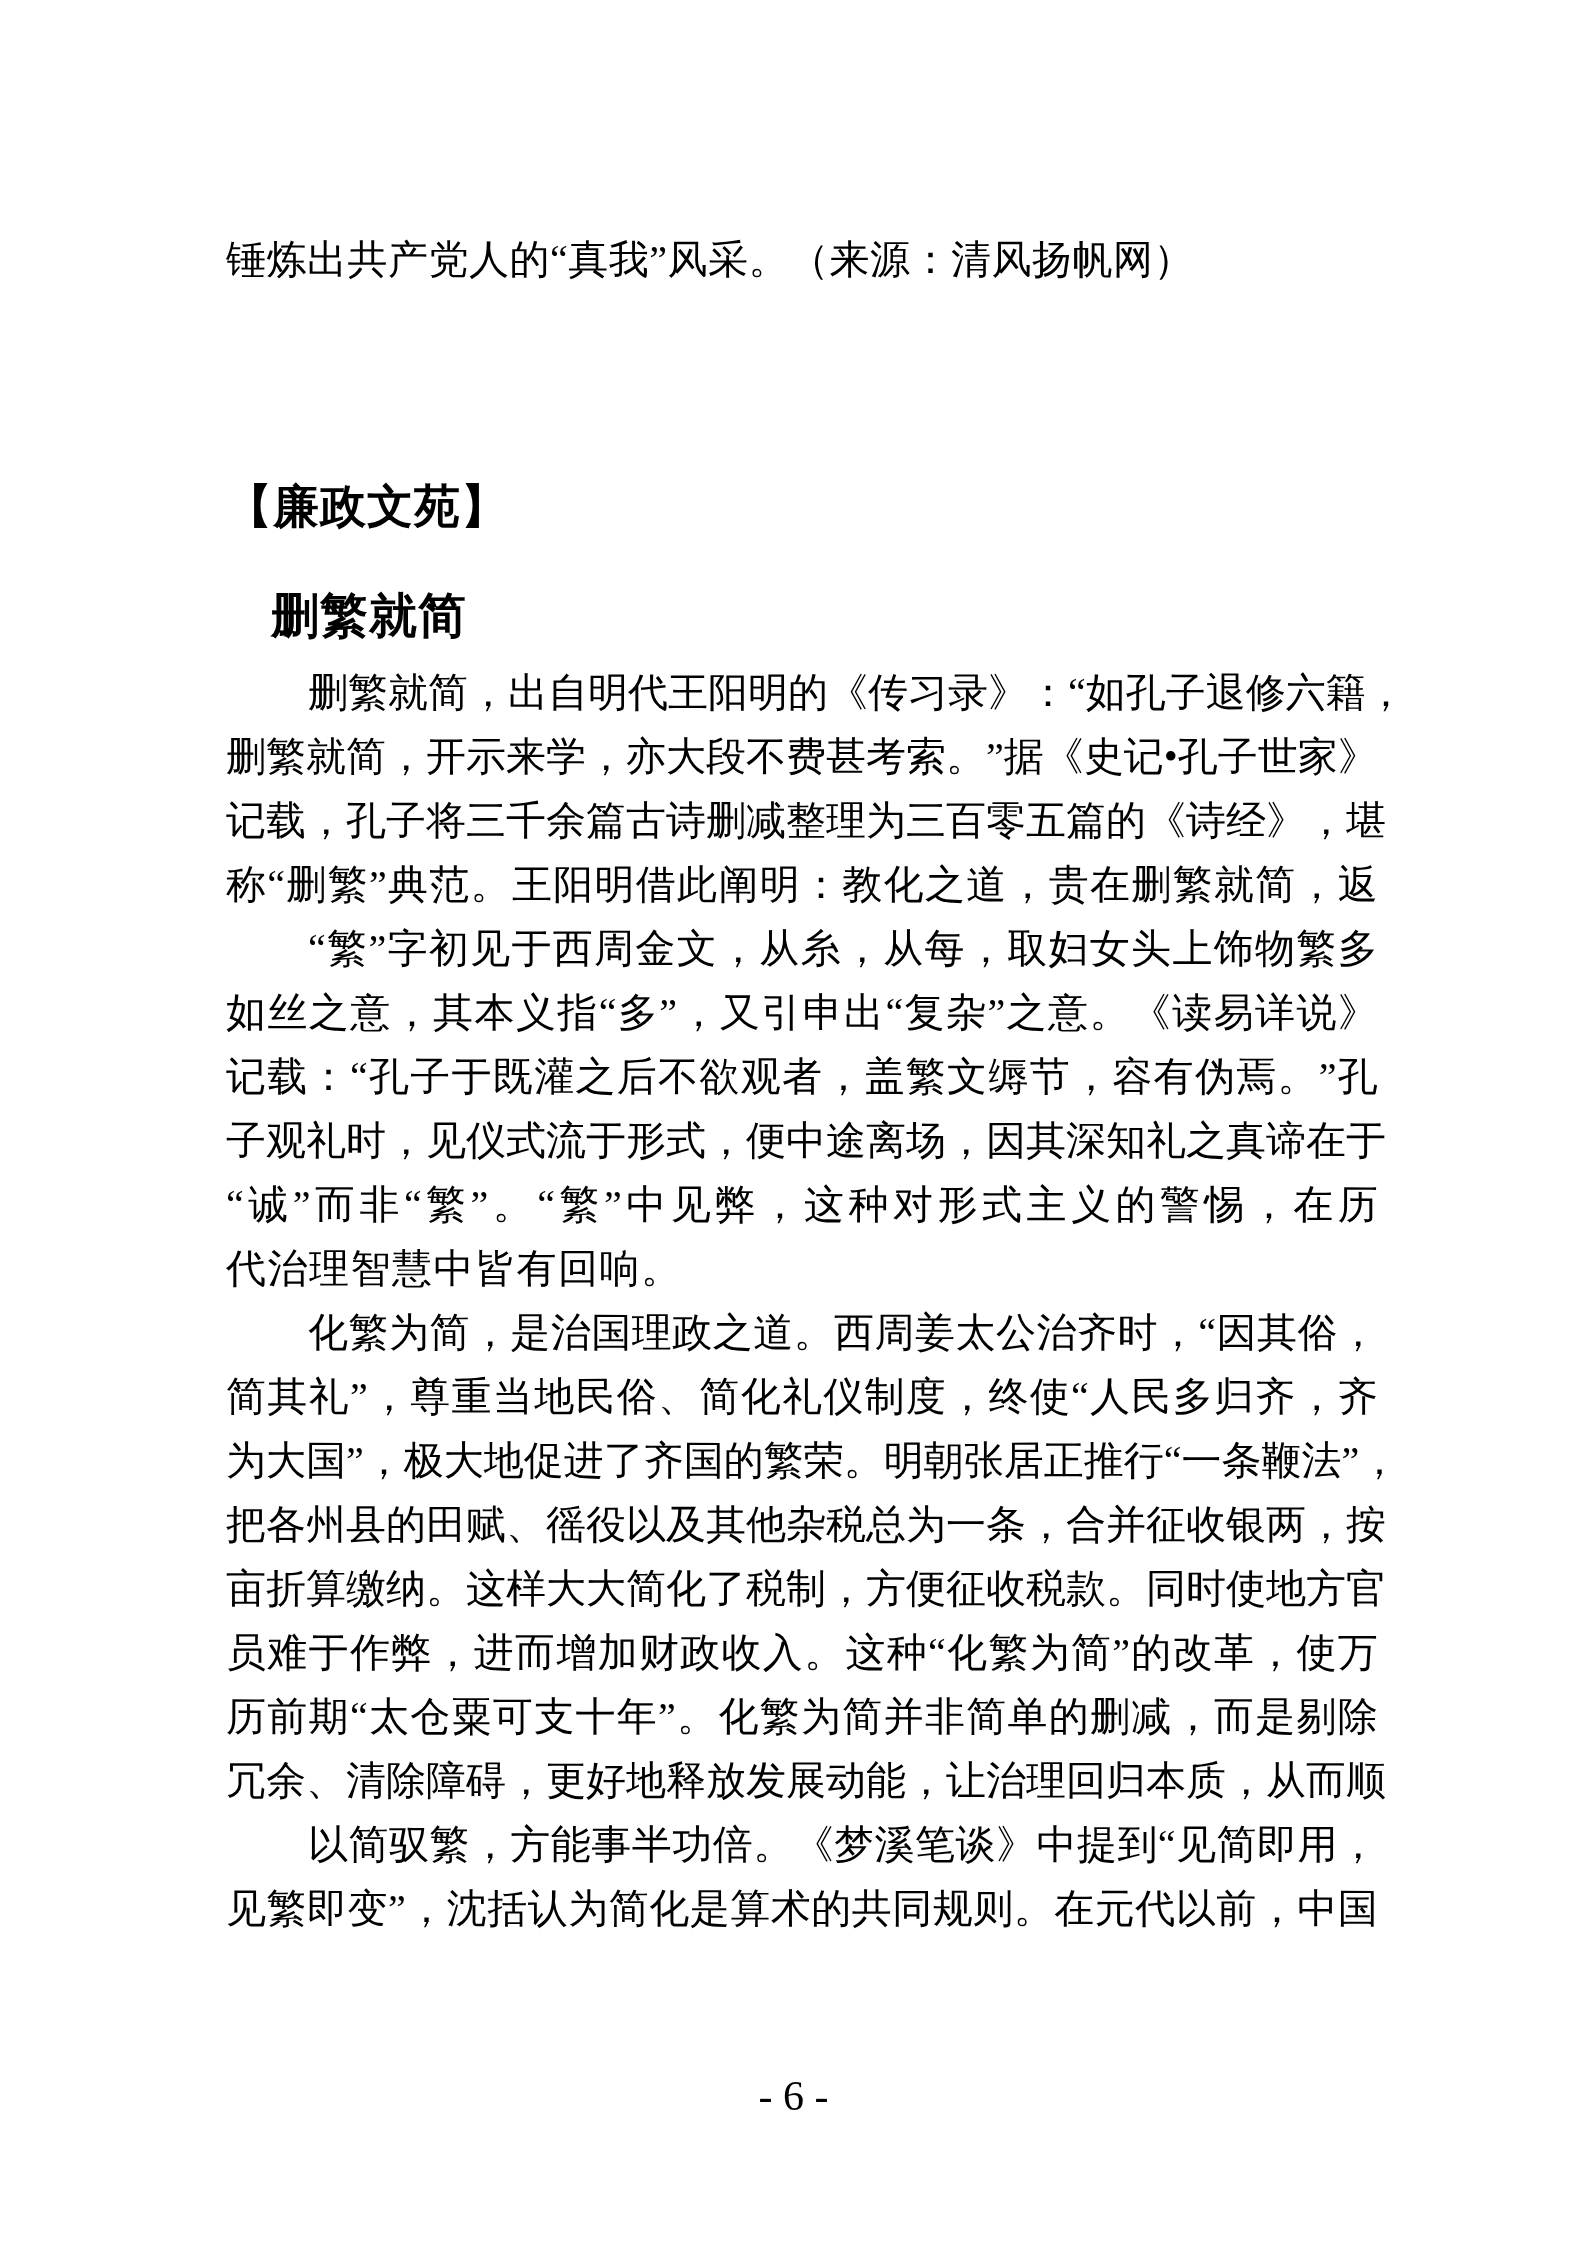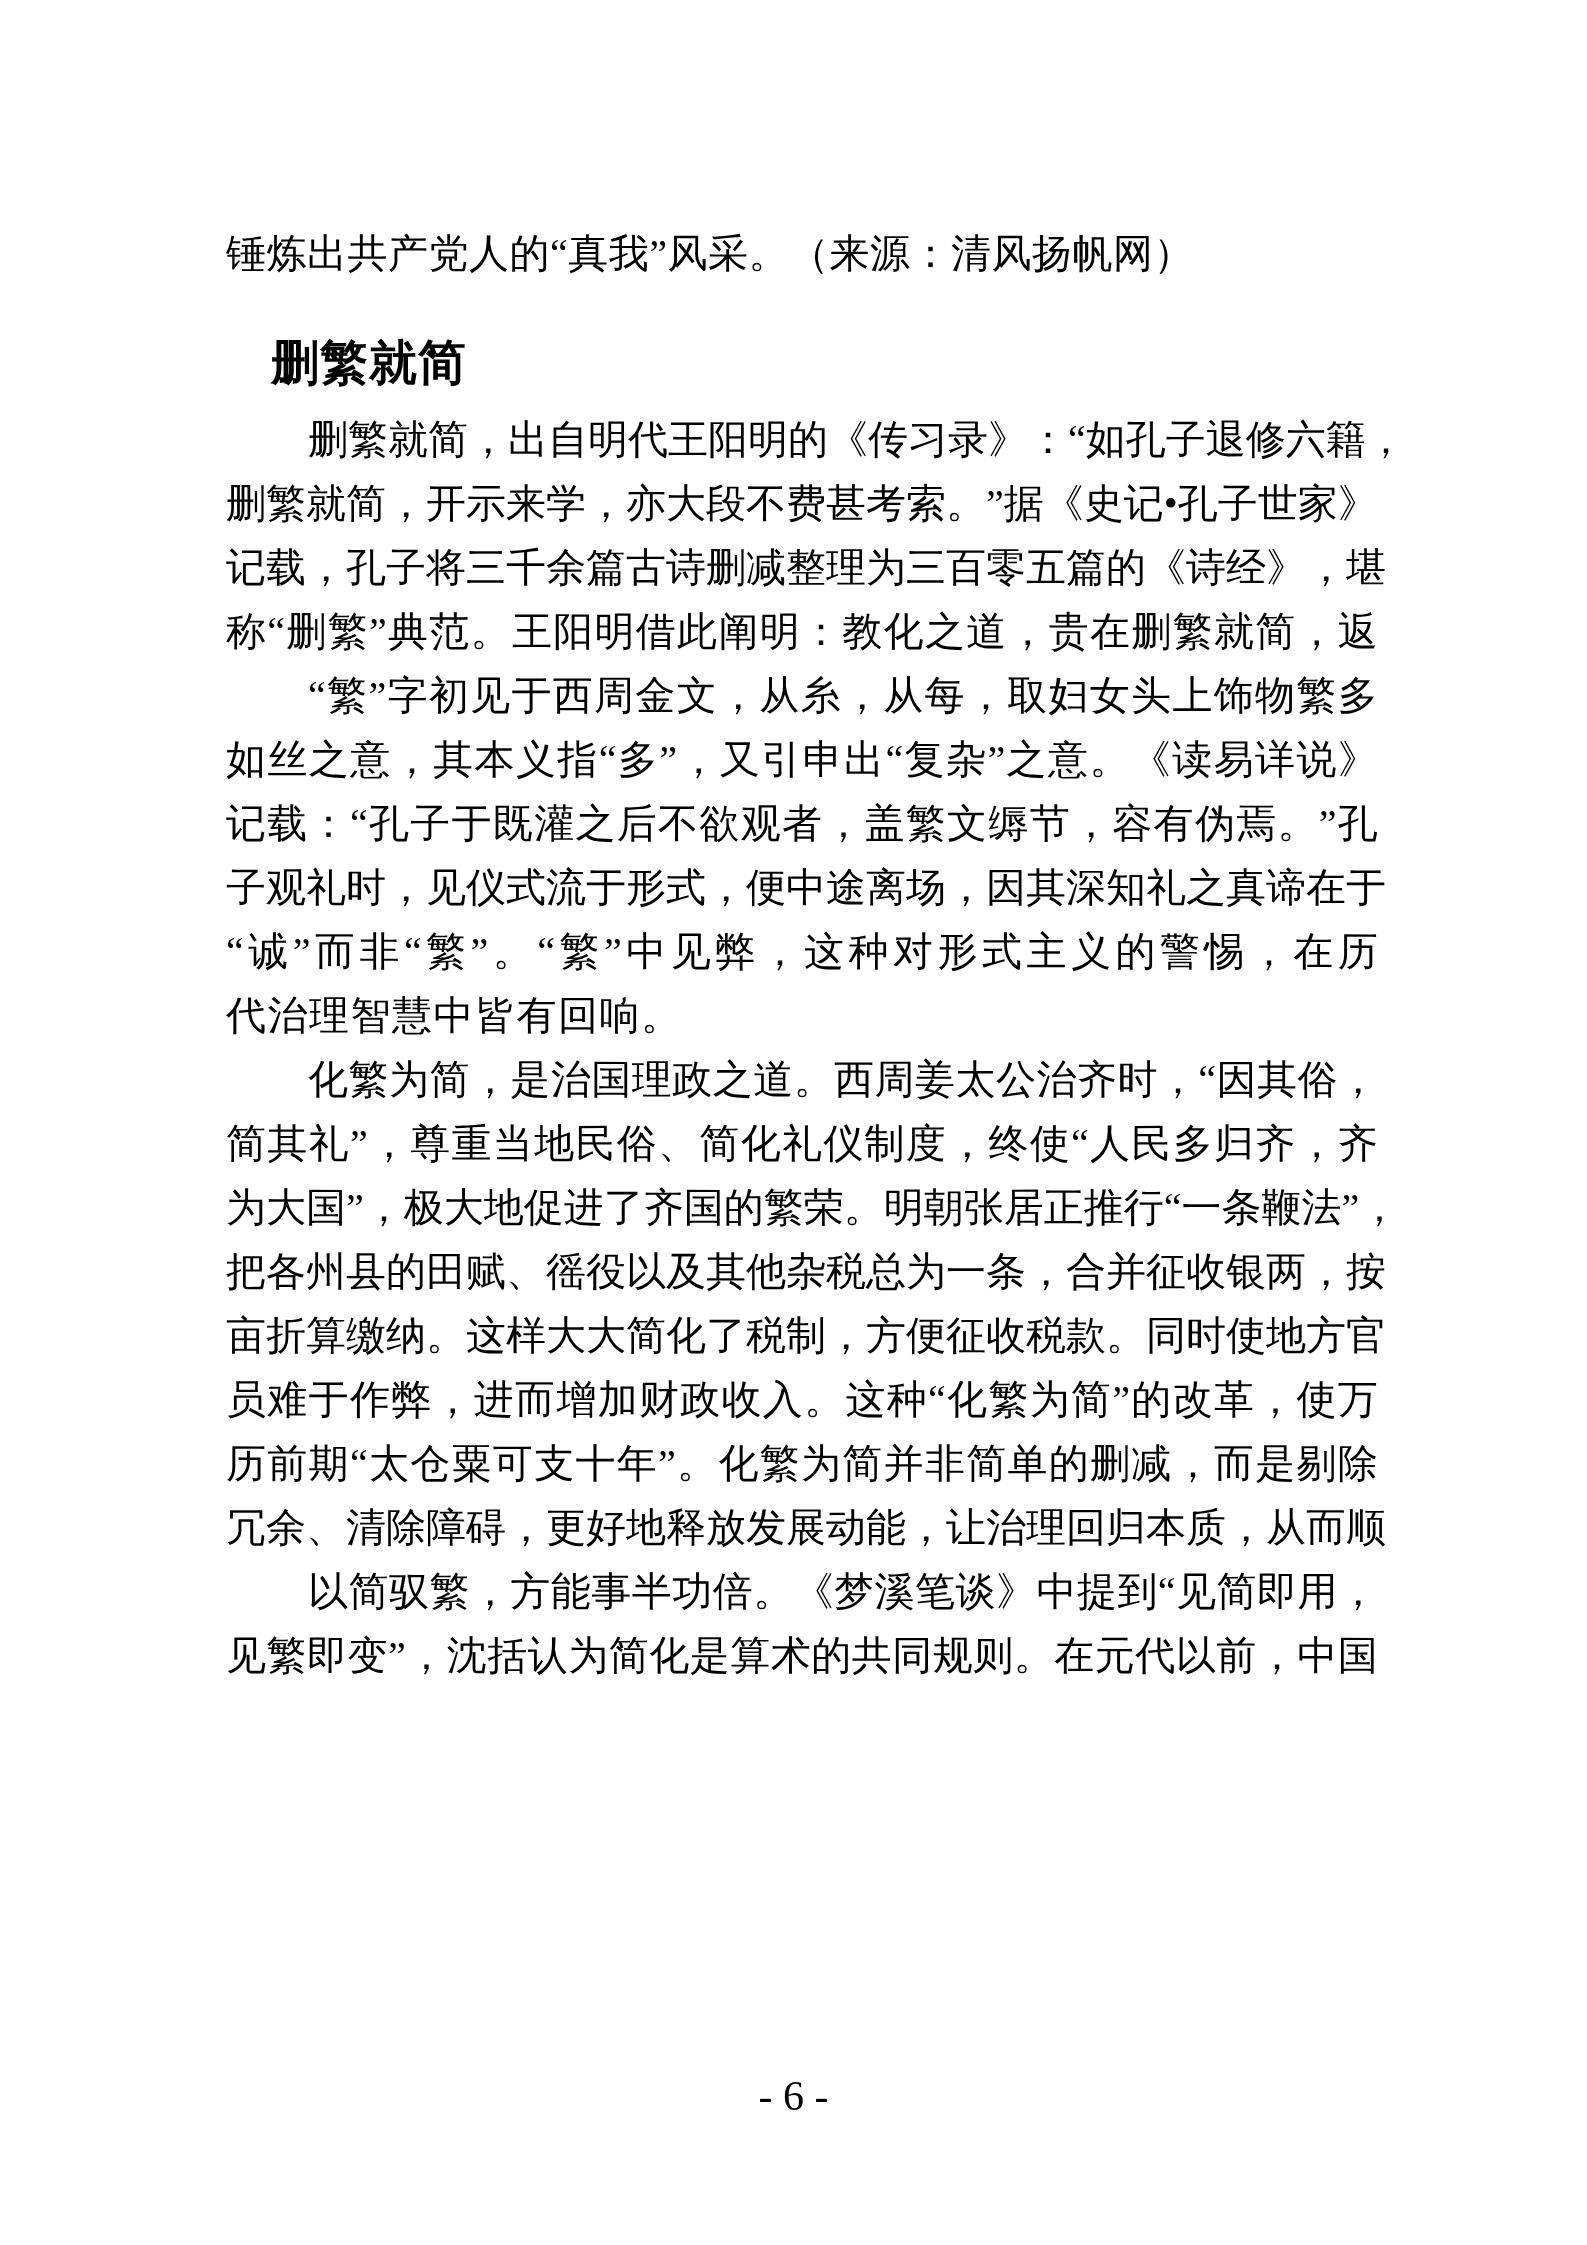--- a/index.html
+++ b/index.html
@@ -6,21 +6,21 @@
   .page {
     position:relative;
     width:1587px; height:2245px;
     background:#ffffff;
     color:#000000;
     font-family:"Liberation Serif", serif;
     overflow:hidden;
   }
   .content {
     position:absolute;
-    left:226px; top:10px;
+    left:226px; top:16px;
     width:1152px;
   }
   .lead-line {
     margin-top:212px;
     font-size:40px;
     line-height:64px;
     letter-spacing:0.5px;
     white-space:nowrap;
   }
   .section-header {
@@ -60,20 +60,21 @@
   }
 </style>
 </head>
 <body>
 
 <div class="page">
   <div class="content">
 
     <div class="lead-line">锤炼出共产党人的“真我”风采。（来源：清风扬帆网）</div>
 
+    <div class="section-header">【廉政文苑】</div>
 
     <div class="article-title">删繁就简</div>
 
     <div class="body-block">
       <div class="line jline indent">
           <span>删</span>
           <span>繁</span>
           <span>就</span>
           <span>简</span>
           <span>，</span>

